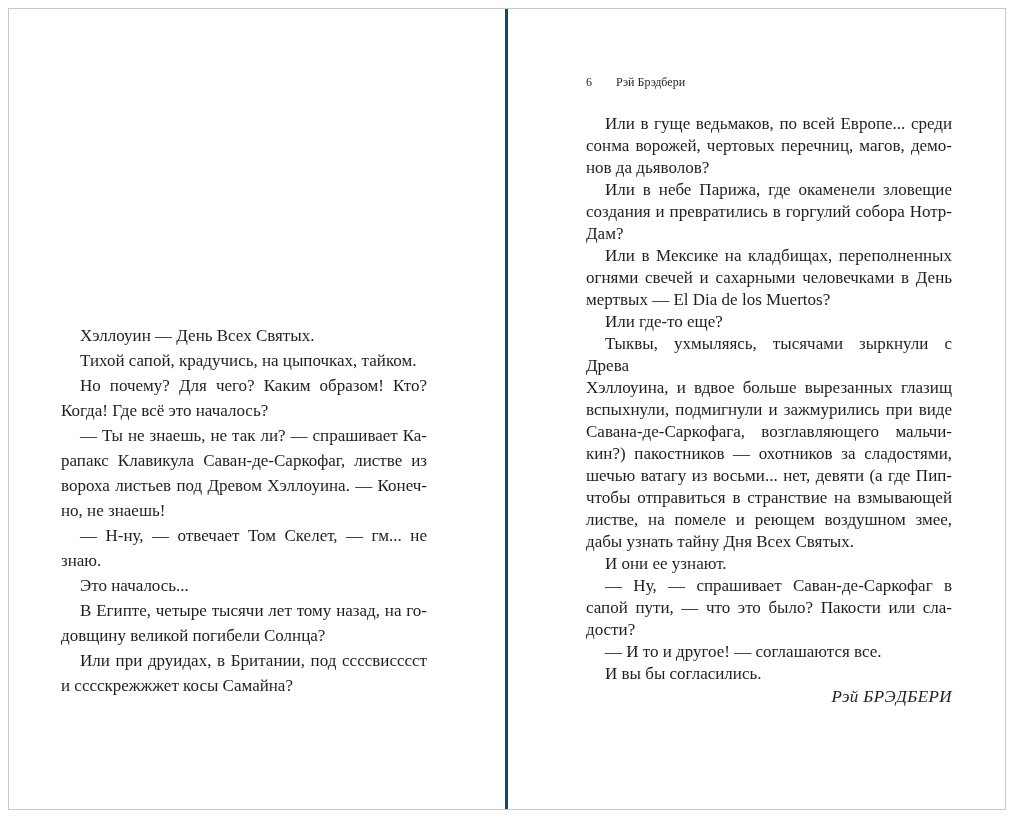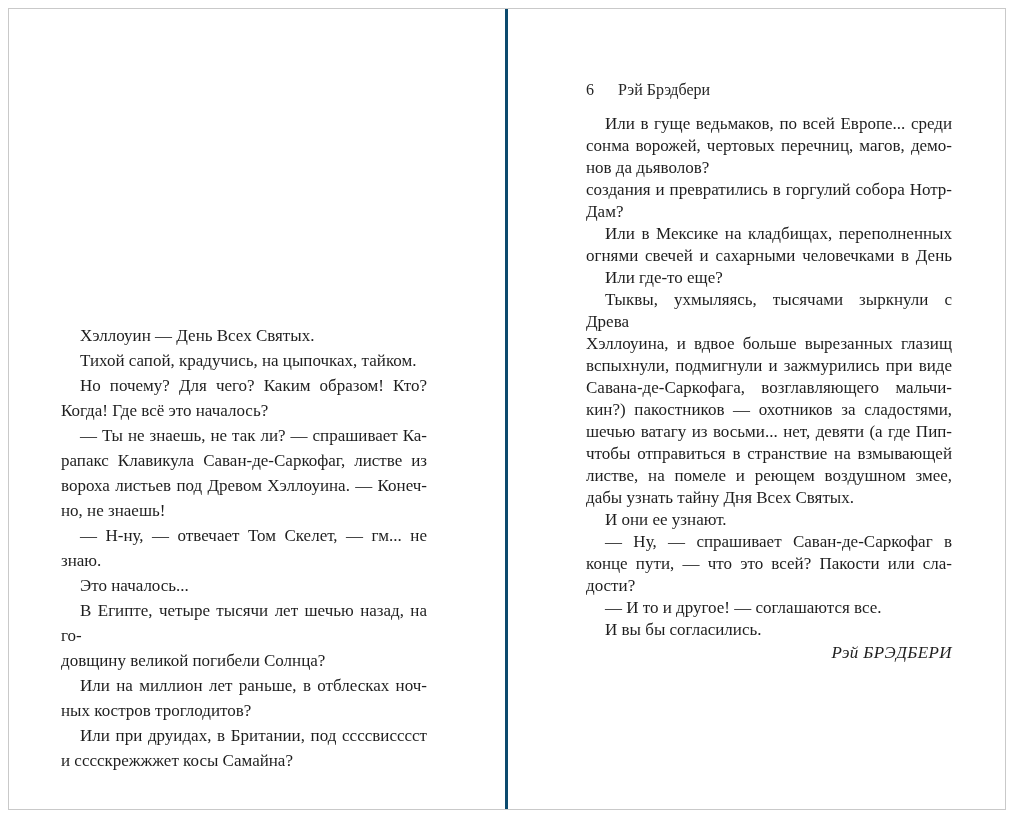--- a/index.html
+++ b/index.html
@@ -58,22 +58,22 @@
   .para.gap { }
   .line {
     text-align: justify;
     text-align-last: justify;
   }
   .line.first { text-indent: 19px; }
   .line.last { text-align-last: left; }
   .running-header {
     position: absolute;
     left: 78px;
-    top: 72px;
-    font-size: 16px;
+    top: 66px;
+    font-size: 12px;
     color: #262626;
     white-space: nowrap;
   }
   .running-title { margin-left: 24px; }
   .signature {
     margin-top: 1px;
     text-align: right;
     font-style: italic;
     font-size: 17px;
     letter-spacing: 0.4px;
@@ -102,72 +102,70 @@
           <div class="line last">но, не знаешь!</div>
         </div>
         <div class="para">
           <div class="line first">— Н-ну, — отвечает Том Скелет, — гм... не</div>
           <div class="line last">знаю.</div>
         </div>
         <div class="para">
           <div class="line first last">Это началось...</div>
         </div>
         <div class="para">
-          <div class="line first">В Египте, четыре тысячи лет шечью назад, на го-</div>
+          <div class="line first">В Египте, четыре тысячи лет тому назад, на го-</div>
           <div class="line last">довщину великой погибели Солнца?</div>
-        </div>
-        <div class="para">
-          <div class="line first">Или на миллион лет раньше, в отблесках ноч-</div>
-          <div class="line last">ных костров троглодитов?</div>
         </div>
         <div class="para">
           <div class="line first">Или при друидах, в Британии, под ссссвисссст</div>
           <div class="line last">и сссскрежжжет косы Самайна?</div>
         </div>
       </div>
   </div>
   <div class="page page-right">
     <div class="running-header">
       <span>6</span><span class="running-title">Рэй Брэдбери</span>
     </div>
     <div class="text-block">
       <div>
           <div class="para">
             <div class="line first">Или в гуще ведьмаков, по всей Европе... среди</div>
             <div class="line">сонма ворожей, чертовых перечниц, магов, демо-</div>
             <div class="line last">нов да дьяволов?</div>
           </div>
           <div class="para">
+            <div class="line first">Или в небе Парижа, где окаменели зловещие</div>
             <div class="line">создания и превратились в горгулий собора Нотр-</div>
             <div class="line last">Дам?</div>
           </div>
           <div class="para">
             <div class="line first">Или в Мексике на кладбищах, переполненных</div>
             <div class="line">огнями свечей и сахарными человечками в День</div>
+            <div class="line last">мертвых — El Dia de los Muertos?</div>
           </div>
           <div class="para">
             <div class="line first last">Или где-то еще?</div>
           </div>
           <div class="para gap">
             <div class="line first">Тыквы, ухмыляясь, тысячами зыркнули с Древа</div>
             <div class="line">Хэллоуина, и вдвое больше вырезанных глазищ</div>
             <div class="line">вспыхнули, подмигнули и зажмурились при виде</div>
             <div class="line">Савана-де-Саркофага, возглавляющего мальчи-</div>
             <div class="line">кин?) пакостников — охотников за сладостями,</div>
             <div class="line">шечью ватагу из восьми... нет, девяти (а где Пип-</div>
             <div class="line">чтобы отправиться в странствие на взмывающей</div>
             <div class="line">листве, на помеле и реющем воздушном змее,</div>
             <div class="line last">дабы узнать тайну Дня Всех Святых.</div>
           </div>
           <div class="para">
             <div class="line first last">И они ее узнают.</div>
           </div>
           <div class="para">
             <div class="line first">— Ну, — спрашивает Саван-де-Саркофаг в</div>
-            <div class="line">конце пути, — что это всей? Пакости или сла-</div>
+            <div class="line">сапой пути, — что это было? Пакости или сла-</div>
             <div class="line last">дости?</div>
           </div>
           <div class="para">
             <div class="line first last">— И то и другое! — соглашаются все.</div>
           </div>
           <div class="para">
             <div class="line first last">И вы бы согласились.</div>
           </div>
         </div>
       <div class="signature">Рэй БРЭДБЕРИ</div>

